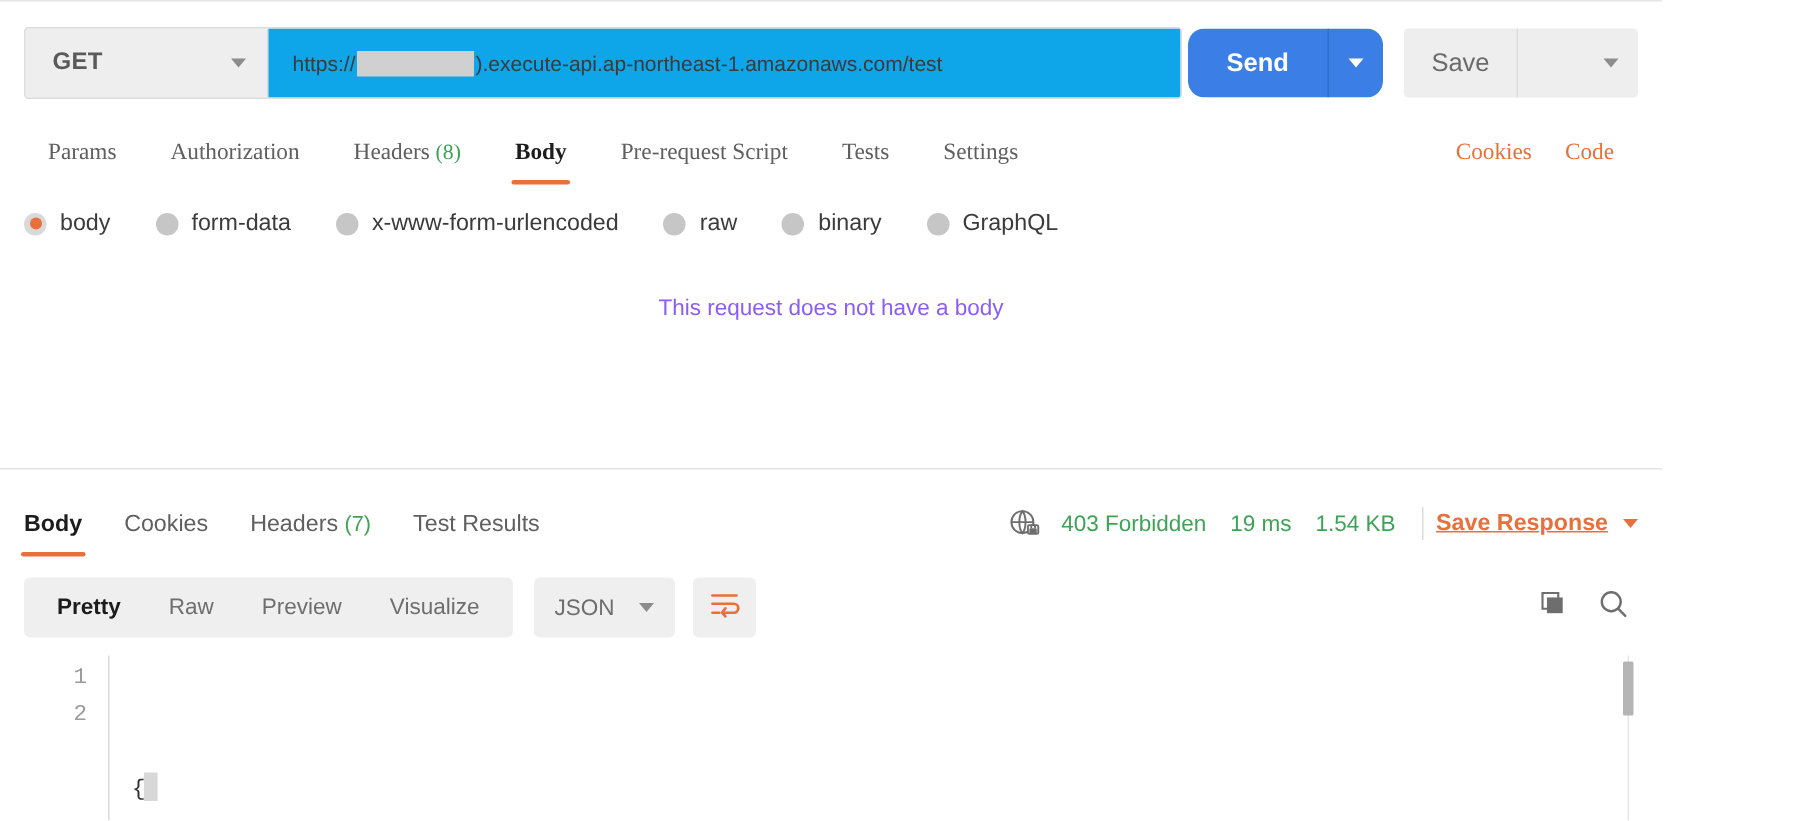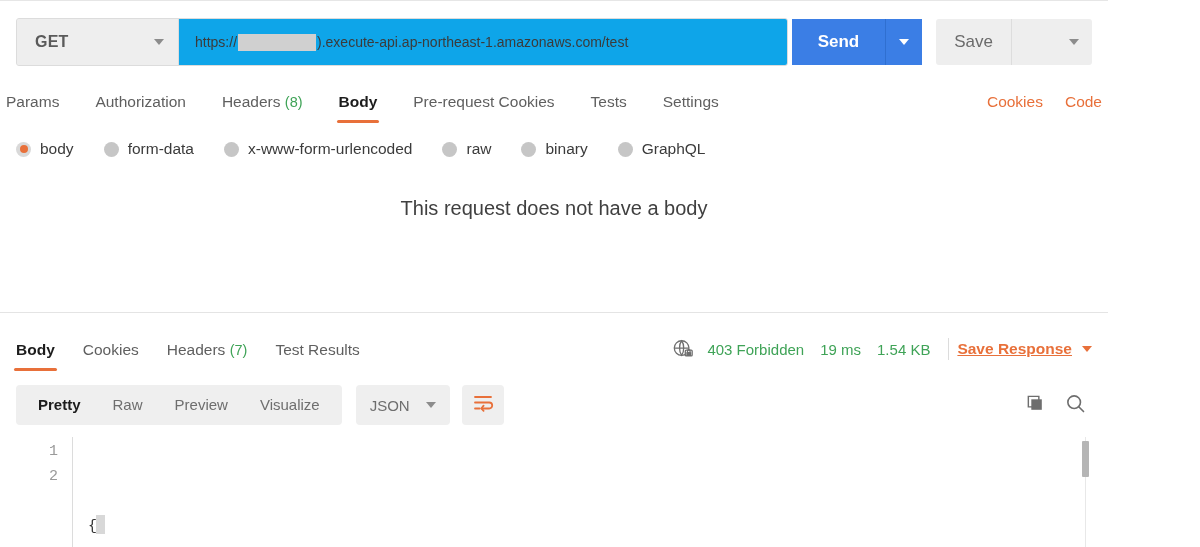--- a/index.html
+++ b/index.html
@@ -83,21 +83,21 @@
     width: 78px;
     height: 17px;
     background: #d0d0d0;
     vertical-align: -3px;
     margin: 0 1px;
   }
   .send-group {
     display: flex;
     margin-left: 4px;
     height: 46px;
-    border-radius: 0;
+    border-radius: 11px;
     overflow: hidden;
   }
   .btn-send {
     background: #3b7ee5;
     color: #ffffff;
     font-size: 17px;
     font-weight: 700;
     display: flex;
     align-items: center;
     padding: 0 26px;
@@ -135,23 +135,24 @@
     display: flex;
     align-items: center;
     justify-content: center;
     cursor: pointer;
   }
 
   
   .req-tabs {
     display: flex;
     align-items: flex-end;
-    padding: 0 6px;
+    padding: 0 32px;
     height: 46px;
     margin-top: 12px;
+    font-family: Liberation Serif, serif;
   }
   .tab {
     position: relative;
     font-size: 15.5px;
     color: #5f5f5f;
     padding: 0 0 12px 0;
     margin-right: 36px;
     cursor: pointer;
     white-space: nowrap;
   }
@@ -205,22 +206,22 @@
     left: 3.5px; top: 3.5px;
     width: 8px; height: 8px;
     border-radius: 50%;
     background: #e8703a;
   }
   .radio-label { font-size: 15.5px; color: #3b3b3b; }
 
   
   .empty-body {
     text-align: center;
-    color: #404040;
-    font-size: 20px;
+    color: #8b5cf6;
+    font-size: 15px;
     padding-top: 26px;
   }
 
   
   .pane-divider {
     position: absolute;
     left: 0; right: 0;
     top: 311px;
     height: 1px;
     background: #e4e4e4;
@@ -449,21 +450,21 @@
       <span>Authorization</span>
     </div>
     <div class="tab">
       <span>Headers</span>
       <span class="count">(8)</span>
     </div>
     <div class="tab active">
       <span>Body</span>
     </div>
     <div class="tab">
-      <span>Pre-request Cookies</span>
+      <span>Pre-request Script</span>
     </div>
     <div class="tab">
       <span>Tests</span>
     </div>
     <div class="tab">
       <span>Settings</span>
     </div>
     <div class="tabs-spacer"></div>
     <div class="link-orange">Cookies</div>
     <div class="link-orange">Code</div>

